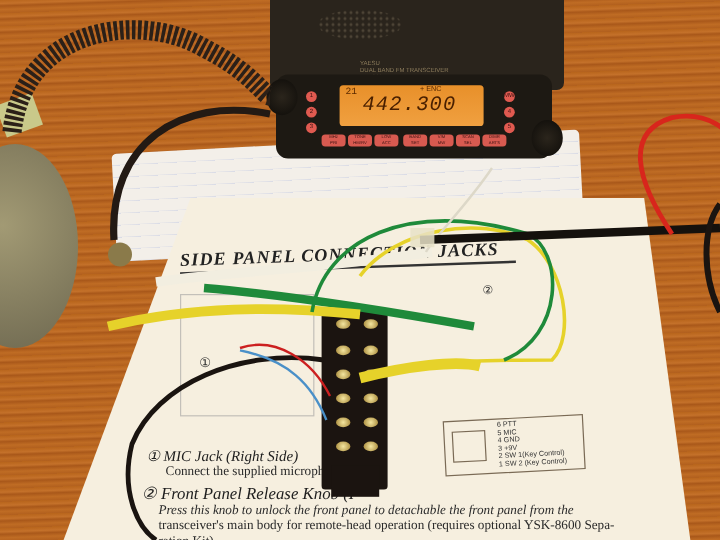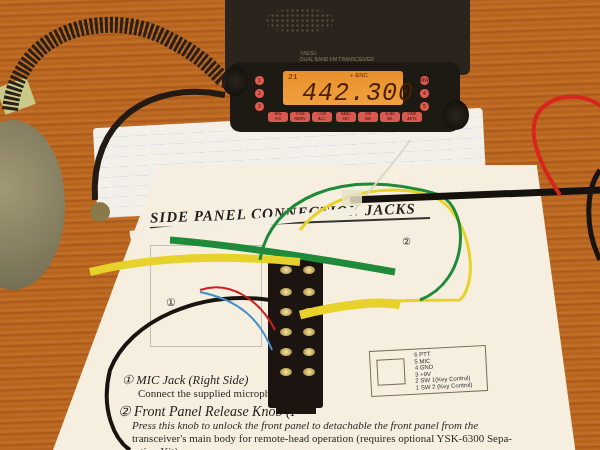--- a/index.html
+++ b/index.html
@@ -23,21 +23,21 @@
   .pinlist{position:absolute;left:44px;top:2px;font-family:"Liberation Sans",sans-serif;font-size:6px;line-height:6.5px;color:#333;}
   
   .radio-body{left:225px;top:0;width:245px;height:75px;background:#2a241c;border-radius:0 0 6px 6px;}
   .speaker{left:265px;top:8px;width:70px;height:25px;border-radius:50%;
     background:radial-gradient(circle,#4d4436 1px,transparent 1.5px) 0 0/5px 5px;}
   .radio-brand{left:300px;top:50px;font-family:"Liberation Sans",sans-serif;font-size:5px;color:#8c7c5c;}
   .faceplate{left:230px;top:62px;width:230px;height:70px;background:#1d1913;border-radius:10px;}
   .lcd{left:283px;top:71px;width:120px;height:34px;background:linear-gradient(#e8902a,#f0a040);border-radius:3px;}
   .lcd-ch{left:288px;top:72px;font-family:"Liberation Mono",monospace;font-size:8px;color:#5a2a00;}
   .lcd-flag{left:350px;top:72px;font-family:"Liberation Sans",sans-serif;font-size:6px;color:#5a2a00;}
-  .lcd-freq{left:302px;top:79px;font-family:"Liberation Mono",monospace;font-size:25px;font-style:italic;color:#4a2000;letter-spacing:1px;}
+  .lcd-freq{left:302px;top:79px;font-family:"Liberation Mono",monospace;font-size:17px;font-style:italic;color:#4a2000;letter-spacing:1px;}
   .side-btn{width:9px;height:9px;border-radius:50%;background:#e05a50;color:#3a1010;font-size:5px;text-align:center;line-height:9px;font-family:"Liberation Sans",sans-serif;}
   .key{width:20px;height:10px;border-radius:3px;background:#d85a50;color:#3a1010;font-size:3.5px;font-family:"Liberation Sans",sans-serif;text-align:center;line-height:5px;overflow:hidden;}
   .knob{width:26px;height:30px;border-radius:50%;background:radial-gradient(circle,#2b251c,#0d0b08);}
   
   .tblock{left:268px;top:258px;width:55px;height:150px;background:#1b1410;border-radius:3px;}
   .screw{width:12px;height:8px;border-radius:50%;background:radial-gradient(circle,#f4e6a0,#a08030);}
   .tab{left:276px;top:388px;width:40px;height:26px;background:#1b1410;}
   
   .pad{left:-40px;top:120px;width:105px;height:170px;border-radius:50%;background:radial-gradient(circle at 40% 40%,#a29a74,#6e6850);}
   .tag{left:0;top:82px;width:32px;height:28px;background:#c9c98a;transform:rotate(-20deg);}
@@ -73,21 +73,21 @@
   </div>
 
   <div class="abs sec-head" style="left:122px;top:372px">
     <span>①</span> <span>MIC Jack (Right Side)</span>
   </div>
   <div class="abs manual-text" style="left:138px;top:387px">Connect the supplied microphone</div>
   <div class="abs sec-head" style="left:118px;top:403px;font-size:14px">
     <span>②</span> <span>Front Panel Release Knob (I</span>
   </div>
   <div class="abs manual-text" style="left:132px;top:419px;font-style:italic">Press this knob to unlock the front panel to detachable the front panel from the</div>
-  <div class="abs manual-text" style="left:132px;top:432px">transceiver's main body for remote-head operation (requires optional YSK-6300 Sepa-</div>
+  <div class="abs manual-text" style="left:132px;top:432px">transceiver's main body for remote-head operation (requires optional YSK-8600 Sepa-</div>
   <div class="abs manual-text" style="left:132px;top:445px">ration Kit).</div>
 
   <div class="abs radio-body"></div>
   <div class="abs speaker"></div>
   <div class="abs radio-brand">
     <div>YAESU</div>
       <div>DUAL BAND FM TRANSCEIVER</div>
       <div>FT-7800</div>
   </div>
   <div class="abs faceplate"></div>

